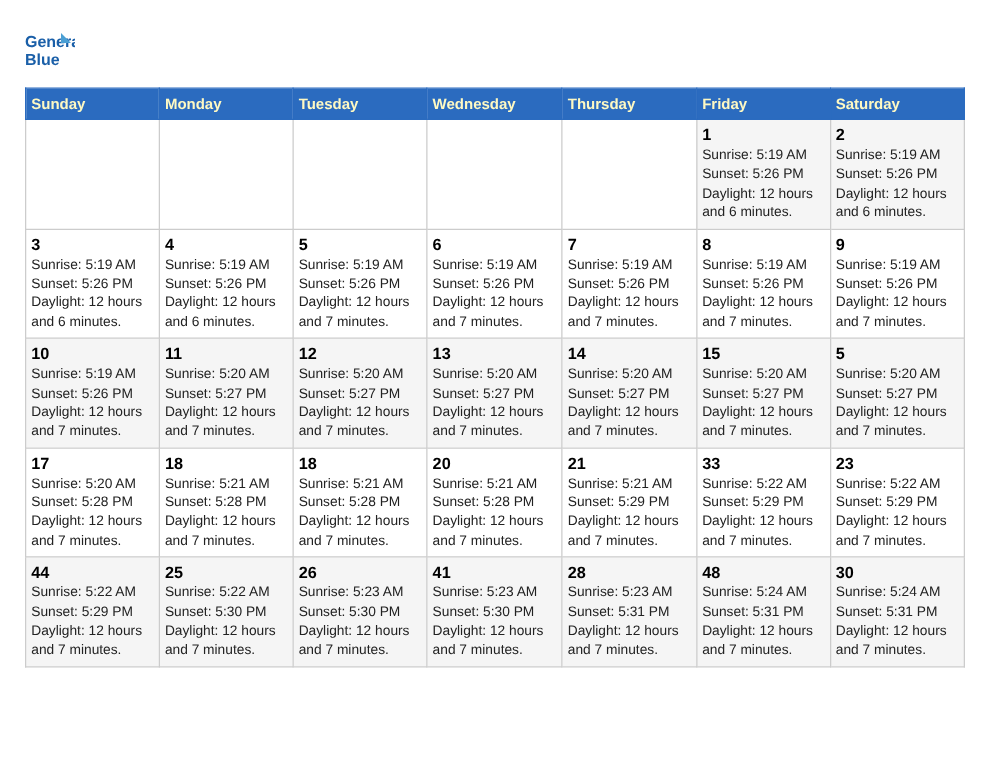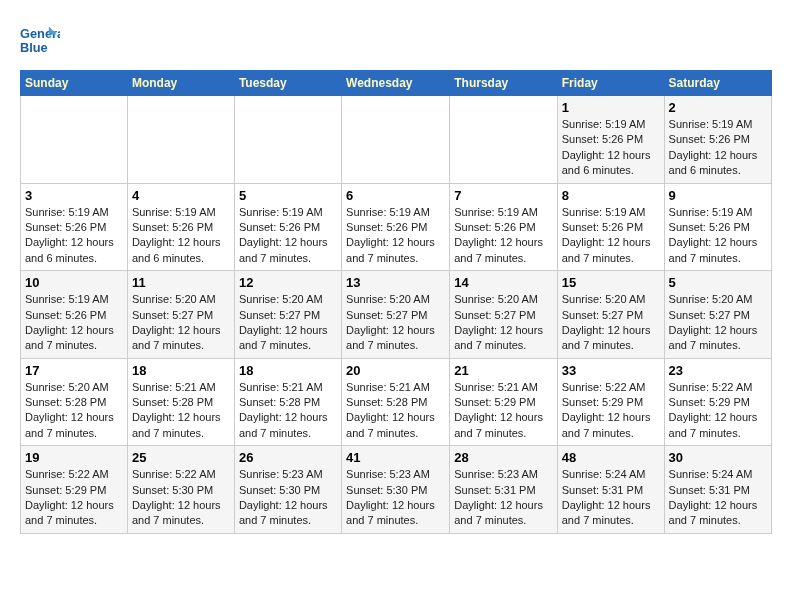--- a/index.html
+++ b/index.html
@@ -256,21 +256,21 @@
         </td>
         <td>
           <div class="day-number">23</div>
           <div class="day-info" style="white-space: pre-line;">Sunrise: 5:22 AM
 Sunset: 5:29 PM
 Daylight: 12 hours and 7 minutes.</div>
         </td>
       </tr>
       <tr>
         <td>
-          <div class="day-number">19</div>
+          <div class="day-number">44</div>
           <div class="day-info" style="white-space: pre-line;">Sunrise: 5:22 AM
 Sunset: 5:29 PM
 Daylight: 12 hours and 7 minutes.</div>
         </td>
         <td>
           <div class="day-number">25</div>
           <div class="day-info" style="white-space: pre-line;">Sunrise: 5:22 AM
 Sunset: 5:30 PM
 Daylight: 12 hours and 7 minutes.</div>
         </td>

